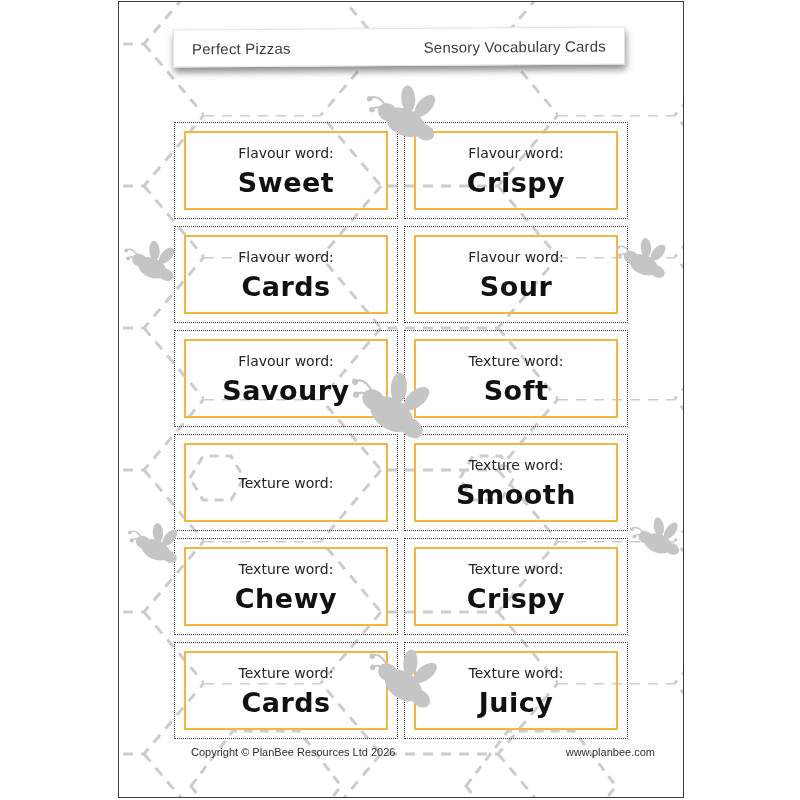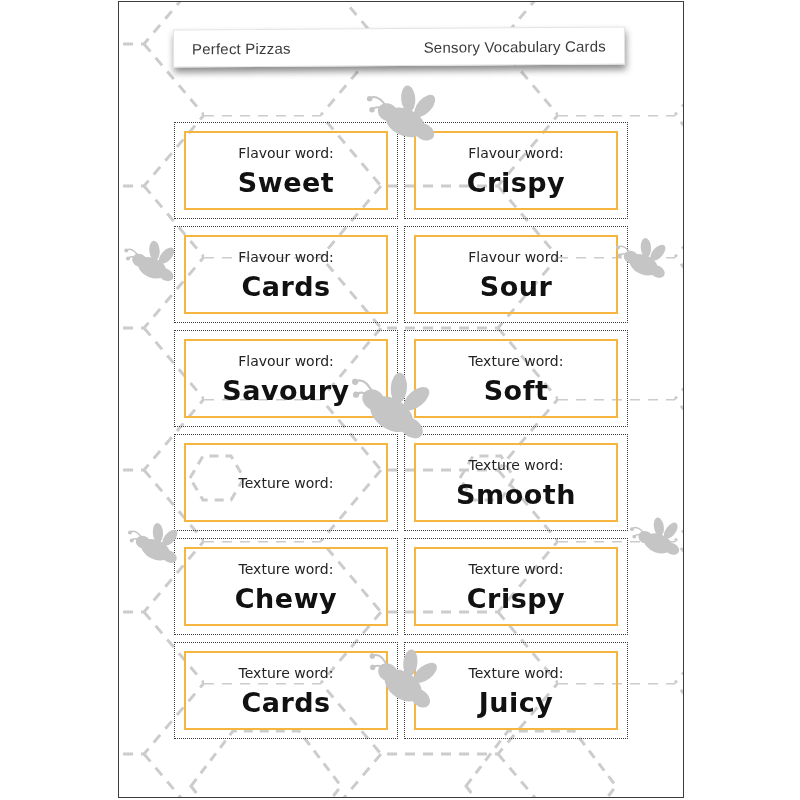--- a/index.html
+++ b/index.html
@@ -162,15 +162,19 @@
     <svg class="bee" style="left:7px;top:517px;width:57px;height:50px" viewBox="0 0 100 80">
         <use href="#bee"></use>
       </svg>
     <svg class="bee" style="left:510px;top:511px;width:55px;height:50px;transform:rotate(-5deg)" viewBox="0 0 100 80">
         <use href="#bee"></use>
       </svg>
     <svg class="bee" style="left:234px;top:644px;width:100px;height:63px;transform:rotate(10deg)" viewBox="0 0 100 80">
         <use href="#bee"></use>
       </svg>
 
+    <div class="footer">
+      <span>Copyright © PlanBee Resources Ltd 2026</span>
+      <span>www.planbee.com</span>
+    </div>
 
   </div>
 </div>
 
 </body></html>

